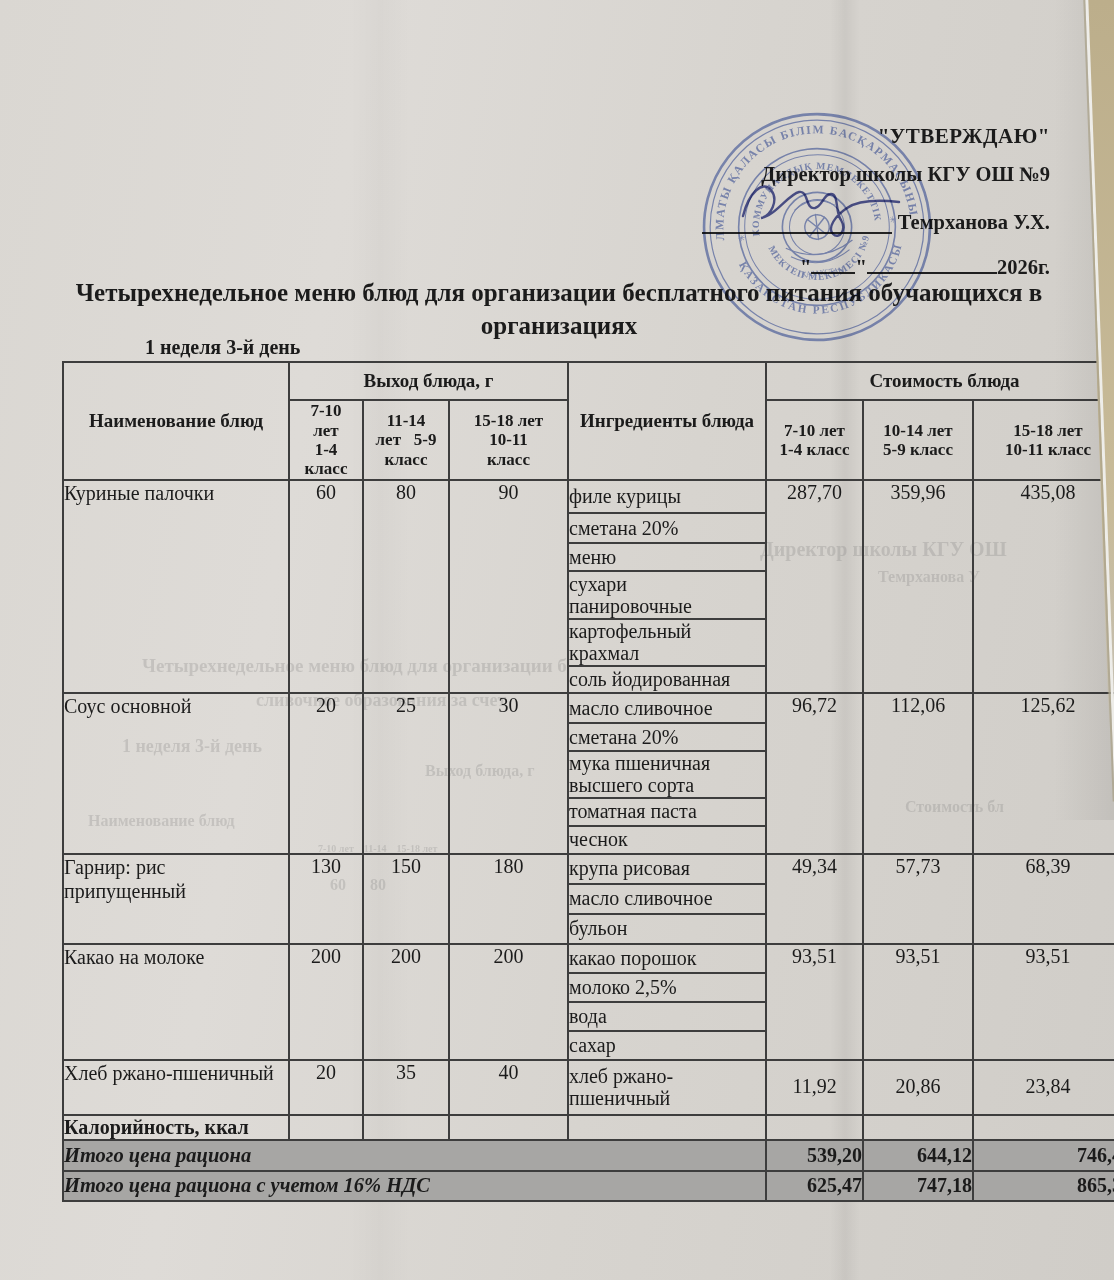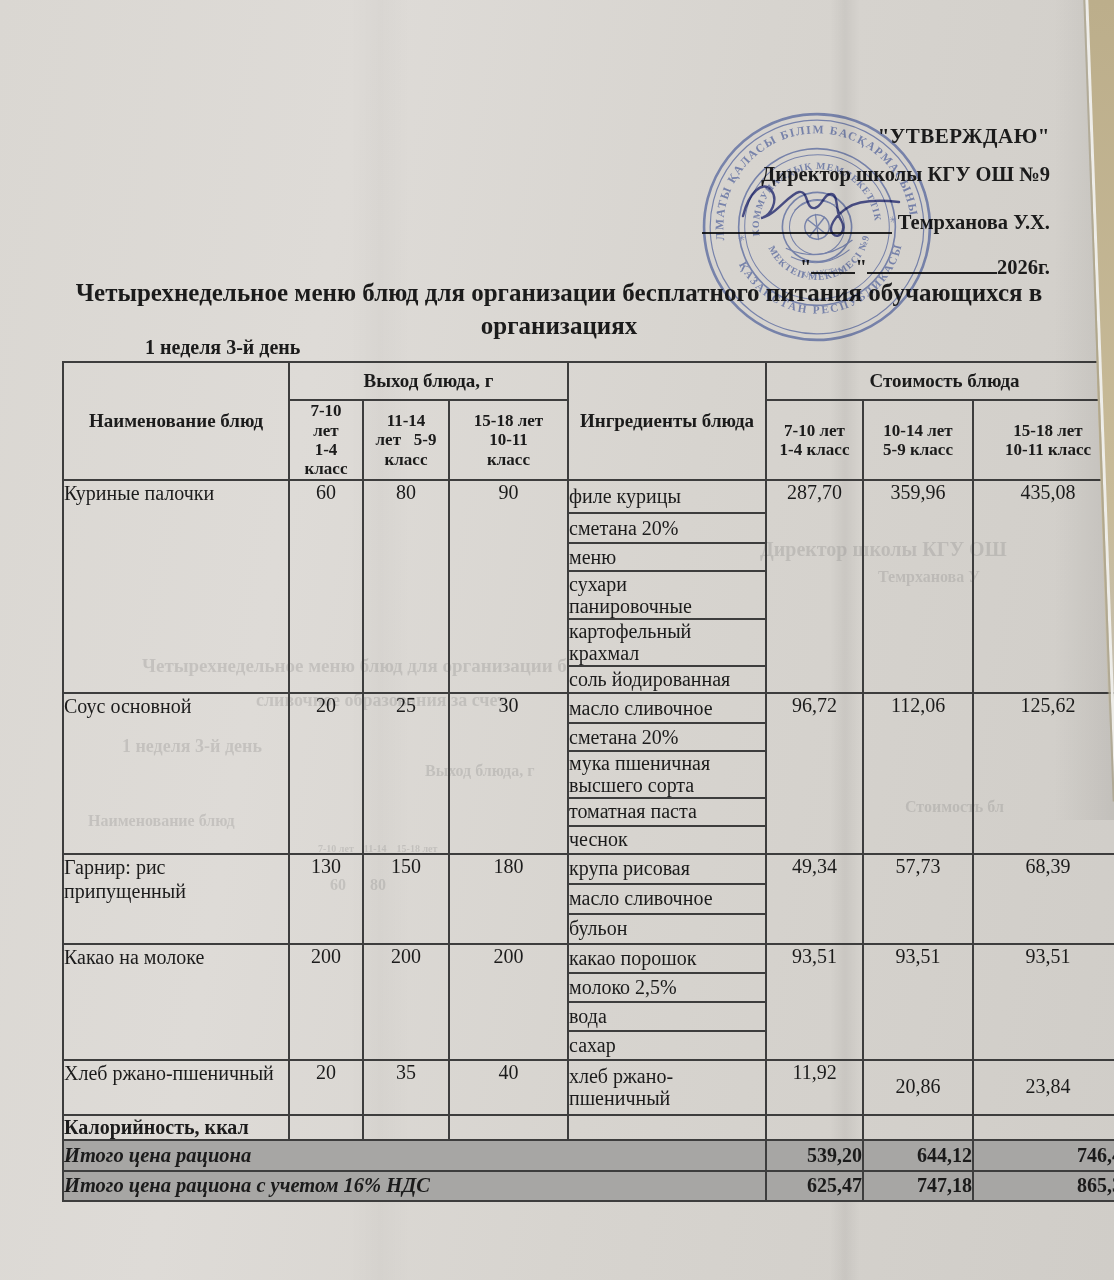--- a/index.html
+++ b/index.html
@@ -296,21 +296,21 @@
         <td class="ingr">сахар</td>
       </tr>
 
   <tr style="height:55px">
     <td class="name">Хлеб ржано-пшеничный</td>
     <td class="num">20</td>
     <td class="num">35</td>
     <td class="num">40</td>
     <td class="ingr">хлеб ржано-
 пшеничный</td>
-    <td class="cost" style="">11,92</td>
+    <td class="cost" style="padding-top:14px;">11,92</td>
     <td class="cost" style="padding-top:14px;">20,86</td>
     <td class="cost" style="padding-top:14px;">23,84</td>
   </tr>
 
   <tr style="height:24px">
     <td class="callabel">Калорийность, ккал</td>
     <td></td>
     <td></td>
     <td></td>
     <td></td>

